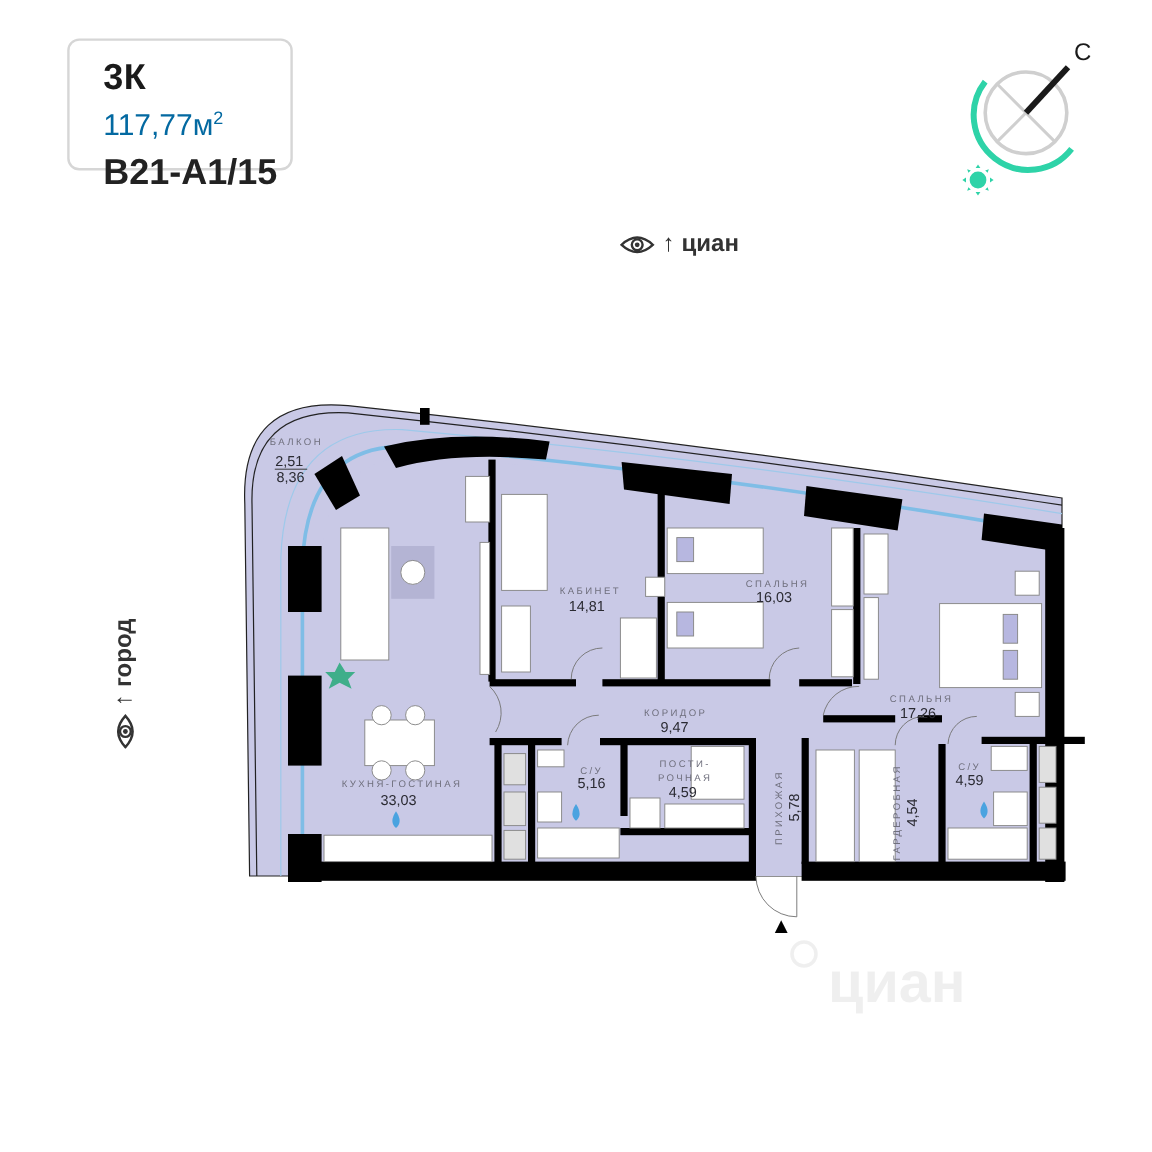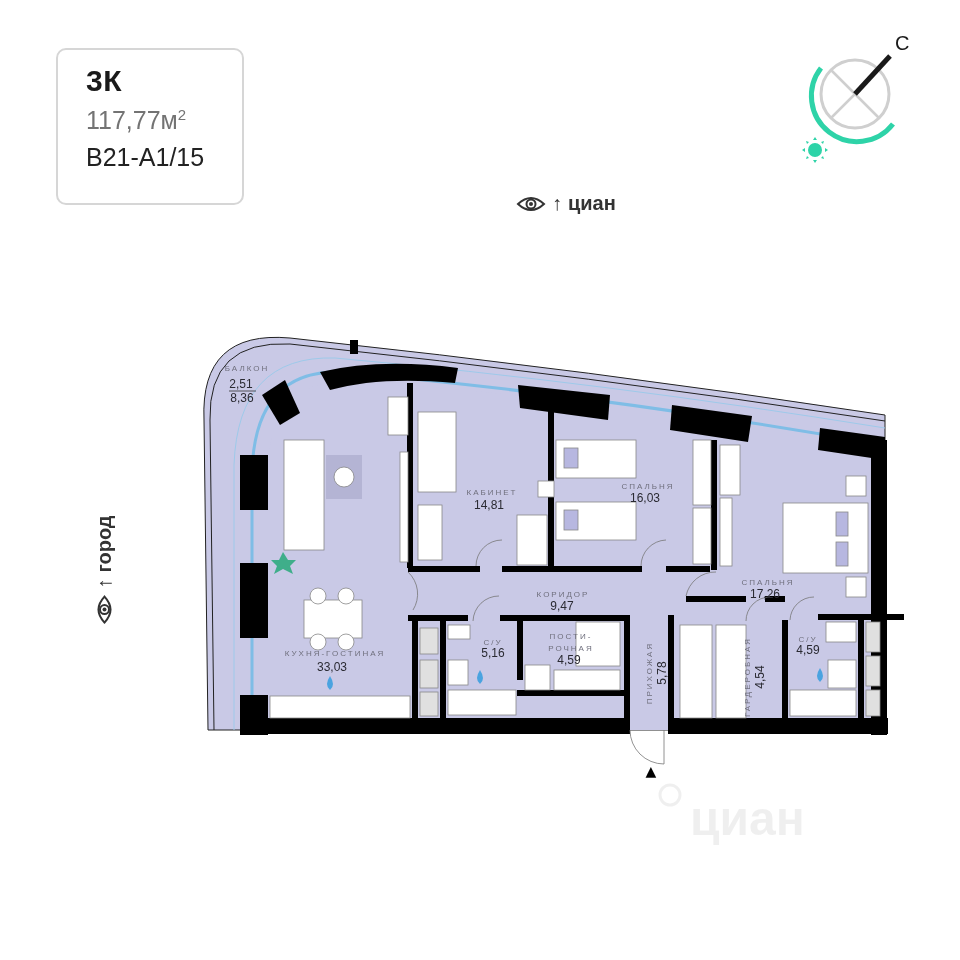--- a/index.html
+++ b/index.html
@@ -1,21 +1,21 @@
 <!DOCTYPE html>
 <html><head>
 <meta charset="utf-8">
 <style>
   html, body { margin: 0; padding: 0; background: #ffffff; }
   body { width: 960px; height: 960px; position: relative; overflow: hidden; font-family: "Liberation Sans", "DejaVu Sans", sans-serif; color: #1a1a1a; }
-  .info-card { position: absolute; left: 56px; top: 48px; width: 188px; height: 157px; border: 2px solid #d6d6d6; border-radius: 10px; box-sizing: border-box; background: #fff; }
+  .info-card { position: absolute; left: 56px; top: 32px; width: 188px; height: 110px; border: 2px solid #d6d6d6; border-radius: 10px; box-sizing: border-box; background: #fff; }
   .info-card .rooms { position: absolute; left: 28px; top: 14px; font-size: 30px; font-weight: bold; letter-spacing: 0.5px; }
-  .info-card .area { position: absolute; left: 28px; top: 56px; font-size: 25px; font-weight: normal; color: #737373; }
+  .info-card .area { position: absolute; left: 28px; top: 56px; font-size: 25px; font-weight: normal; color: #0369a1; }
   .info-card .area sup { font-size: 15px; }
-  .info-card .code { position: absolute; left: 28px; top: 93px; font-size: 25px; color: #222; }
+  .info-card .code { position: absolute; left: 28px; top: 93px; font-size: 30px; color: #222; font-weight: bold; }
   .compass { position: absolute; left: 795px; top: 22px; width: 140px; height: 145px; }
   .view-street { position: absolute; left: 516px; top: 192px; display: flex; align-items: center; gap: 6px; font-size: 20px; font-weight: bold; color: #333; }
   .view-city { position: absolute; left: 86px; top: 500px; width: 36px; height: 140px; }
   .view-city .inner { position: absolute; left: 50%; top: 50%; transform: translate(-50%,-50%) rotate(-90deg); display: flex; align-items: center; gap: 6px; font-size: 20px; font-weight: bold; color: #333; white-space: nowrap; }
   .plan { position: absolute; left: 0; top: 0; width: 960px; height: 960px; }
   .lbl { font-family: "Liberation Sans", sans-serif; fill: #6f6f7d; font-size: 8px; letter-spacing: 2px; text-anchor: middle; }
   .num { font-family: "Liberation Sans", sans-serif; fill: #2a2a32; font-size: 12px; text-anchor: middle; }
   .watermark { position: absolute; left: 650px; top: 775px; width: 200px; height: 80px; opacity: 0.06; }
 </style>
 </head>

